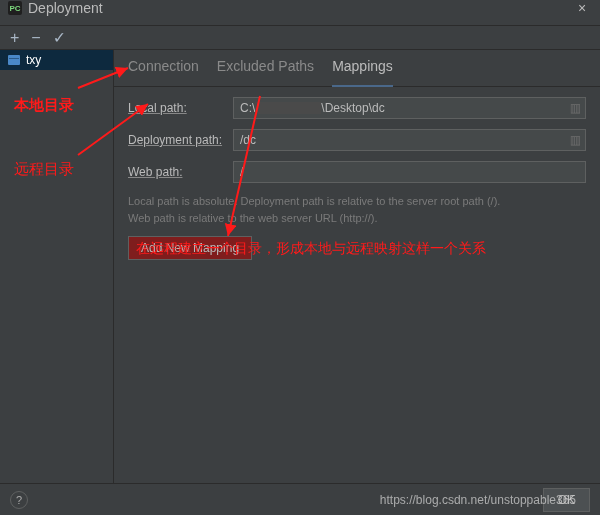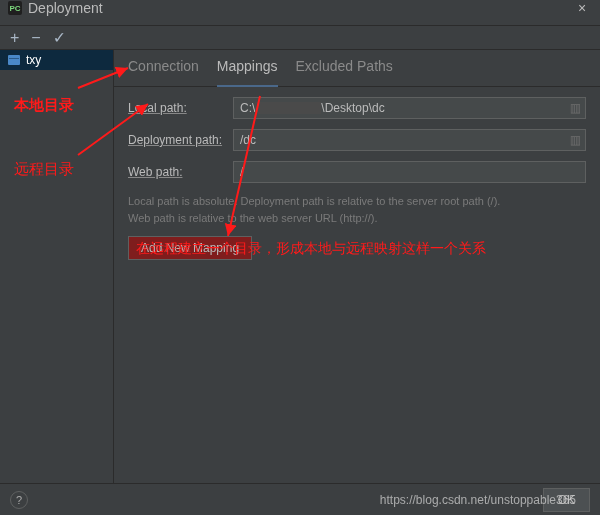--- a/index.html
+++ b/index.html
@@ -60,22 +60,22 @@
   <div class="sidebar">
     <div class="sidebar-item">
       <span class="server-ico"></span>
       <span>txy</span>
     </div>
   </div>
 
   <div class="content">
     <div class="tabs">
       <div class="tab">Connection</div>
+      <div class="tab">Excluded Paths</div>
       <div class="tab active">Mappings</div>
-      <div class="tab">Excluded Paths</div>
     </div>
 
     <div class="form">
       <div class="row">
         <div class="lbl u lbl-sm">Local path:</div>
         <div class="input">
           <span>C:\</span>
             <span class="redact"></span>
             <span>\Desktop\dc</span>
           <span class="folder-ico">▥</span>

